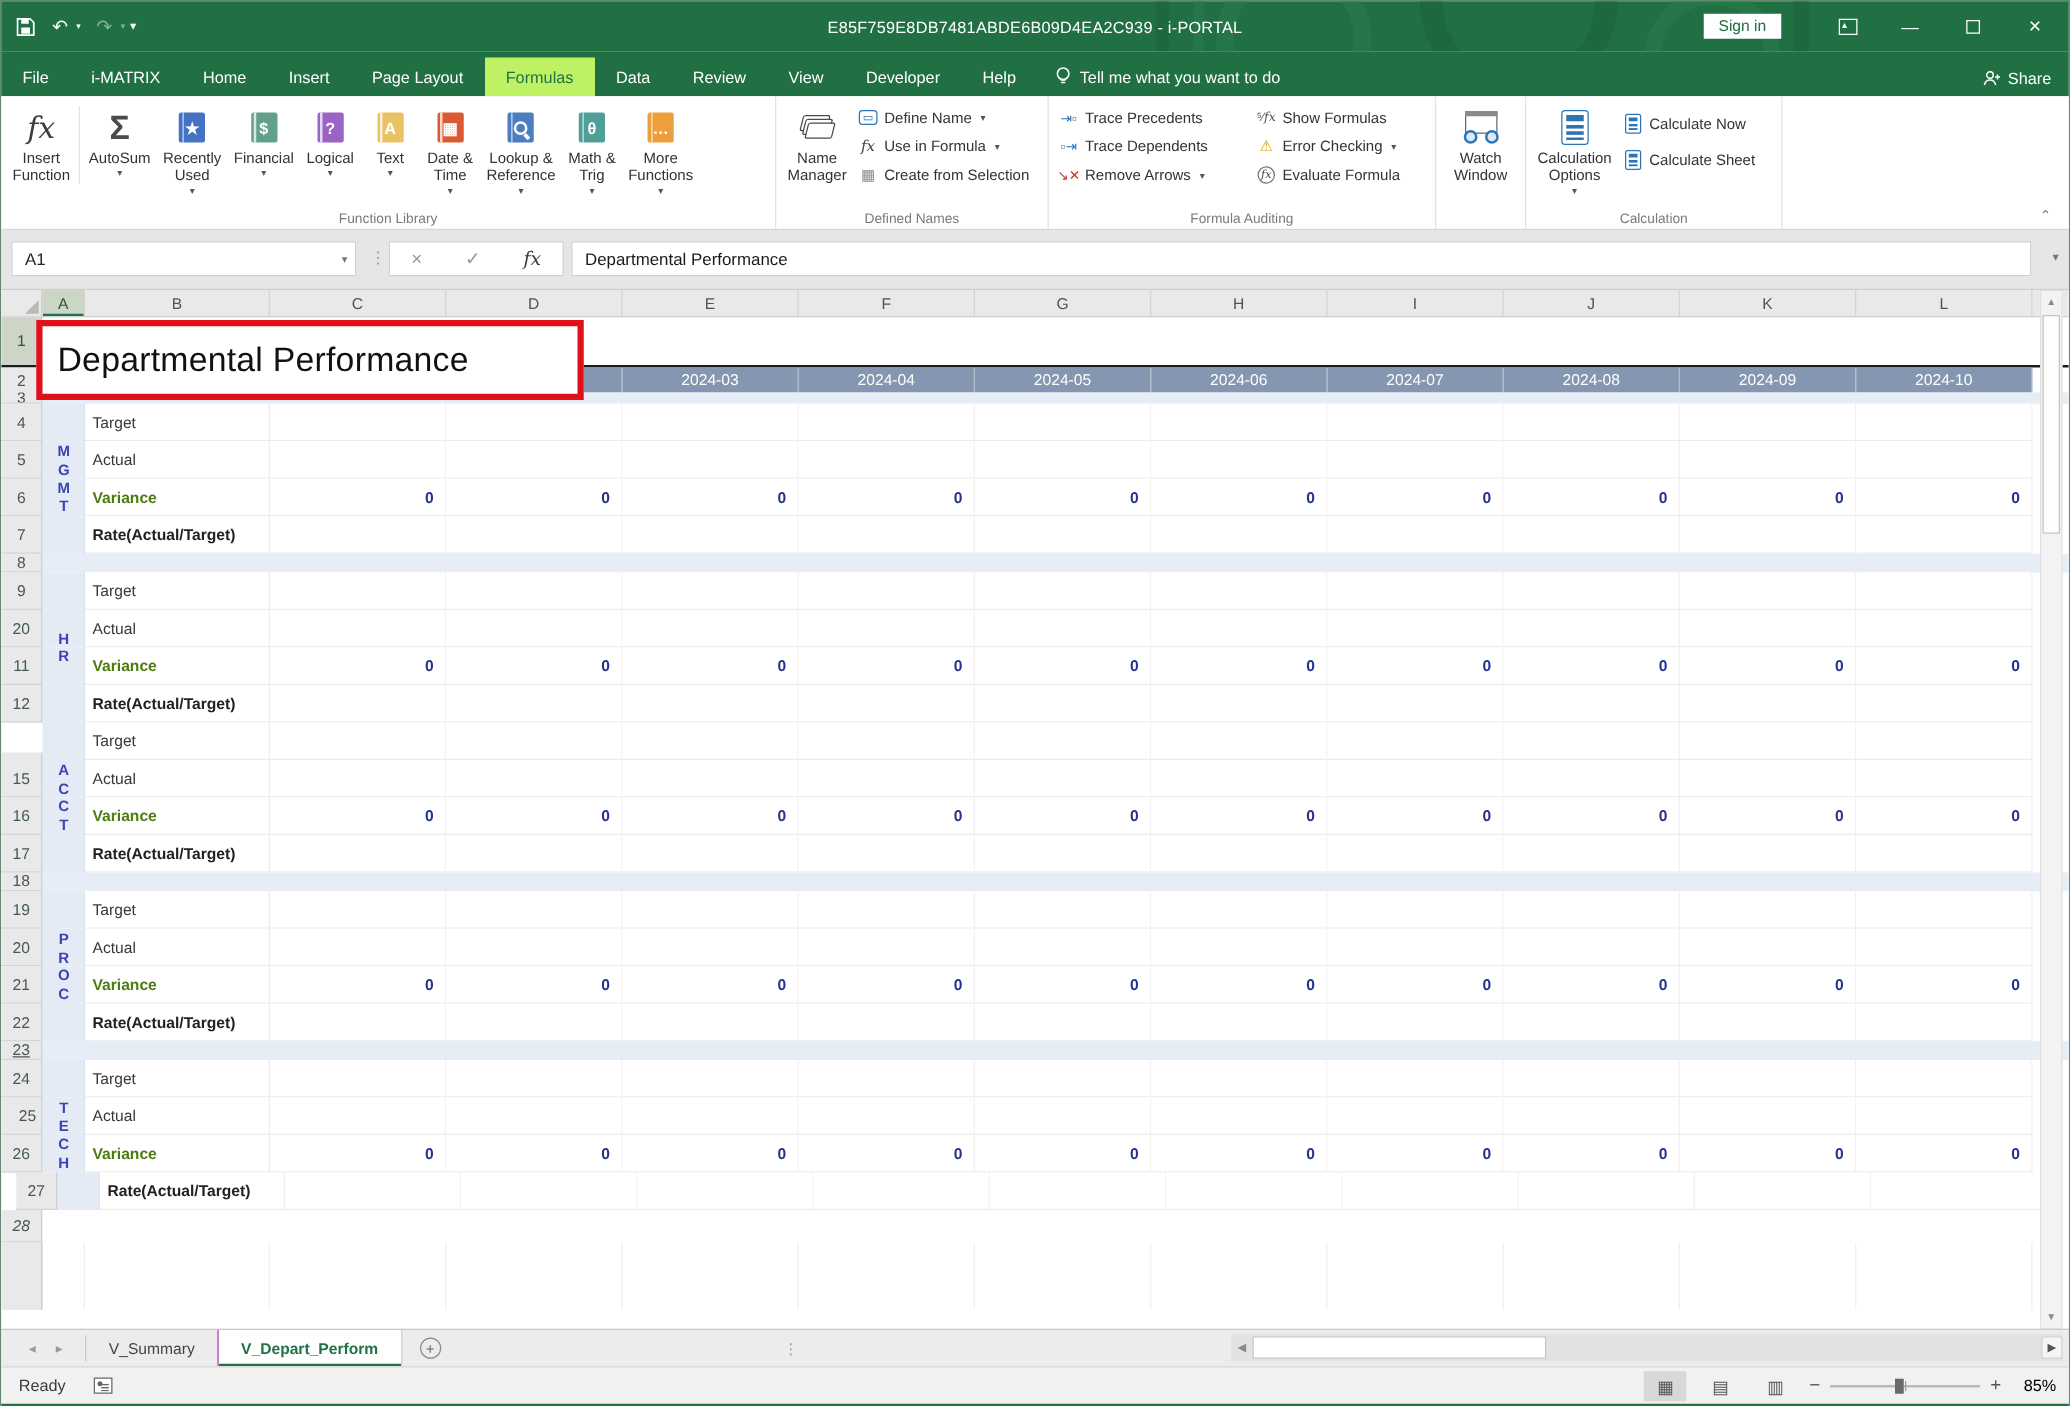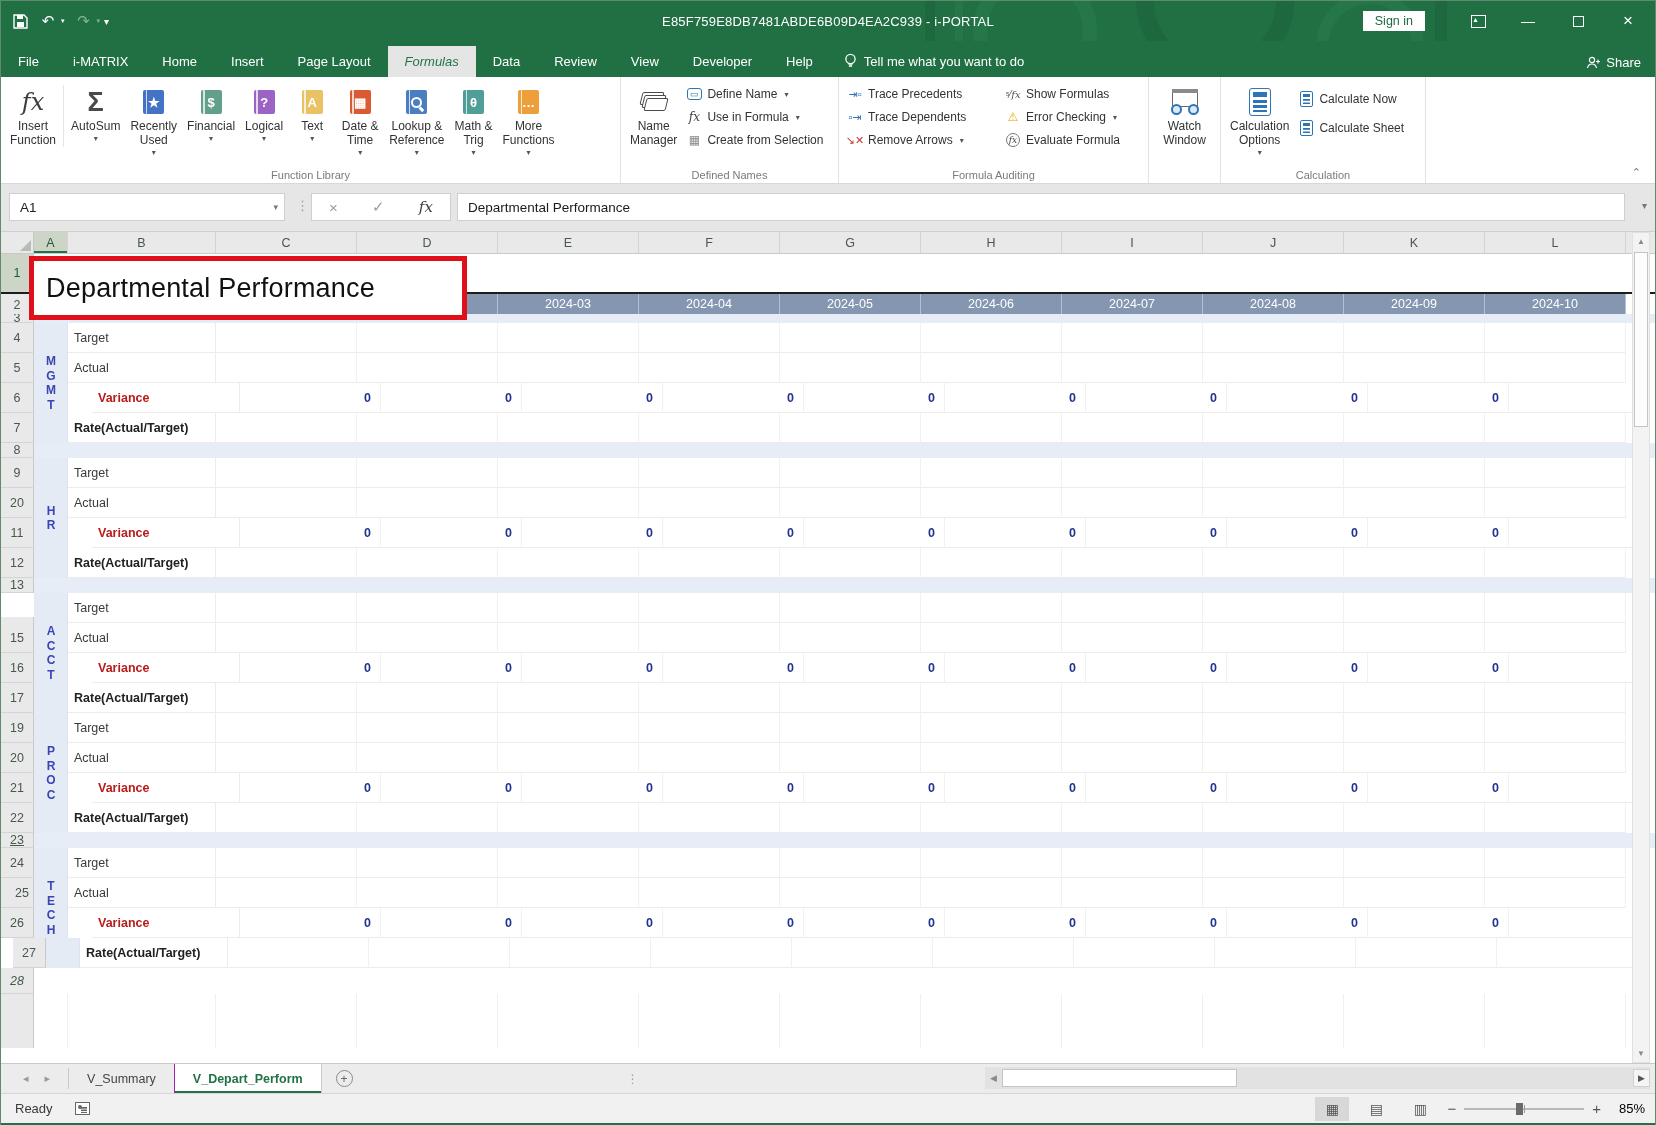--- a/index.html
+++ b/index.html
@@ -16,21 +16,21 @@
   .win-title { position:absolute; left:0; right:0; top:0; height:40px; display:flex; align-items:center; justify-content:center; color:#fff; font-size:13px; letter-spacing:.2px; }
   .tb-right { position:absolute; right:0; top:0; height:40px; display:flex; align-items:center; gap:8px; padding-right:6px; }
   .signin { background:#fff; color:#1e6b41; font-size:12.5px; padding:3px 12px; margin-right:24px; cursor:default; }
   .winbtn { width:42px; height:30px; display:flex; align-items:center; justify-content:center; color:#fff; font-size:14px; }
   .ribbonopts { width:15px; height:13px; border:1px solid #fff; position:relative; }
   .ribbonopts::after { content:"▴"; position:absolute; left:2px; top:-1px; font-size:8px; color:#fff; }
 
   
   .tabrow { position:absolute; left:0; top:40px; width:100%; height:36px; background:#207044; display:flex; align-items:flex-end; color:#fff; }
   .rtab { padding:8px 17px; font-size:13px; cursor:default; white-space:nowrap; }
-  .rtab.active { background:#e5e5e5; color:#217346;font-style:italic; }
+  .rtab.active { background:#bef264; color:#217346; }
   .tellme { display:flex; align-items:center; gap:7px; padding:8px 14px; font-size:13px; }
   .share { position:absolute; right:14px; bottom:7px; display:flex; align-items:center; gap:6px; font-size:13px; }
 
   
   .ribbon { position:absolute; left:0; top:76px; width:100%; height:107px; background:#fff; border-bottom:1px solid #d8d8d8; display:flex; }
   .rgroup { position:relative; height:100%; display:flex; flex-direction:column; border-right:1px solid #e2e2e2; padding:4px 4px 18px 4px; }
   .rgroup-label { position:absolute; left:0; right:0; bottom:2px; text-align:center; font-size:11px; color:#7a7a7a; white-space:nowrap; }
   .bigbtns { display:flex; height:100%; }
   .bigbtn { display:flex; flex-direction:column; align-items:center; justify-content:flex-start; padding:2px 5px; min-width:48px; cursor:default; }
   .bigbtn .bicon { height:34px; display:flex; align-items:center; justify-content:center; margin-top:2px; }
@@ -87,21 +87,21 @@
   .corner::after { content:""; position:absolute; right:2px; bottom:2px; border-left:11px solid transparent; border-bottom:11px solid #b5bdb5; }
   .chcell { display:flex; align-items:center; justify-content:center; font-size:12.5px; color:#47584d; border-right:1px solid #d4d4d4; height:100%; }
   .chcell.sel { background:#cdd5c6; color:#1c5c36; box-shadow:inset 0 -2px 0 #217346; }
   .gutter { width:33px; flex:0 0 33px; display:flex; align-items:center; justify-content:center; font-size:12.5px; color:#47584d; background:#e9e9e9; border-right:1px solid #c9c9c9; border-bottom:1px solid #d4d4d4; overflow:hidden; }
   .gutter.sel { background:#cdd5c6; color:#1c5c36; }
   .grow { display:flex; }
   .acol { flex:0 0 34px; background:#e4ebf5; border-right:1px solid #dbe4f0; }
   .bcol { flex:0 0 148px; display:flex; align-items:center; padding-left:6px; font-size:12.5px; color:#3a3a3a; border-right:1px solid #ececec; border-bottom:1px solid #ececec; background:#fff; }
   .mcell { flex:0 0 141px; border-right:1px solid #f1f1f1; border-bottom:1px solid #ececec; background:#fff; display:flex; align-items:center; justify-content:flex-end; padding-right:9px; font-size:12.5px; }
   .zero { color:#23338f; font-weight:bold; }
-  .lbl-variance { color:#b91c1c; font-weight:bold;margin-left:24px; }
+  .lbl-variance { color:#4d7c0f; font-weight:bold; }
   .lbl-rate { color:#222; font-weight:bold; }
   .monthrow { border-top:2px solid #1c1c1c; }
   .mh-first { flex:0 0 182px; background:#a7b29c; }
   .mh { flex:0 0 141px; background:#8496b0; color:#fff; display:flex; align-items:center; justify-content:center; font-size:12.5px; border-right:1px solid rgba(255,255,255,.4); }
   .spacer-fill { flex:1; background:#e6edf6; }
   .blank-fill { flex:1; background:#fff; }
   .groupwrap { position:relative; }
   .deptlabel { position:absolute; left:33px; top:0; bottom:0; width:34px; display:flex; flex-direction:column; align-items:center; justify-content:center; font-size:12px; font-weight:bold; color:#3a45b5; line-height:14.5px; }
   .tailband { display:flex; }
   .tailband .tb-gut { width:33px; flex:0 0 33px; background:#e9e9e9; border-right:1px solid #c9c9c9; }
@@ -665,24 +665,20 @@
             <div class="mcell"></div>
             <div class="mcell"></div>
             <div class="mcell"></div>
             <div class="mcell"></div>
           </div>
           <div class="deptlabel">
             <span>H</span>
             <span>R</span>
           </div>
         </div>
-        <div class="grow" style="height: 15px;">
-          <div class="gutter" style="height: 15px;">13</div>
-          <div class="spacer-fill"></div>
-        </div>
         <div class="groupwrap">
           <div class="grow" style="height: 30px;">
             <div class="gutter" style="height: 30px; margin-top: 24px;">14</div>
             <div class="acol"></div>
             <div class="bcol">Target</div>
             <div class="mcell"></div>
             <div class="mcell"></div>
             <div class="mcell"></div>
             <div class="mcell"></div>
             <div class="mcell"></div>
@@ -756,20 +752,24 @@
             <div class="mcell"></div>
             <div class="mcell"></div>
             <div class="mcell"></div>
           </div>
           <div class="deptlabel">
             <span>A</span>
             <span>C</span>
             <span>C</span>
             <span>T</span>
           </div>
+        </div>
+        <div class="grow" style="height: 15px;">
+          <div class="gutter" style="height: 15px;">18</div>
+          <div class="spacer-fill"></div>
         </div>
         <div class="groupwrap">
           <div class="grow" style="height: 30px;">
             <div class="gutter" style="height: 30px;">19</div>
             <div class="acol"></div>
             <div class="bcol">Target</div>
             <div class="mcell"></div>
             <div class="mcell"></div>
             <div class="mcell"></div>
             <div class="mcell"></div>

